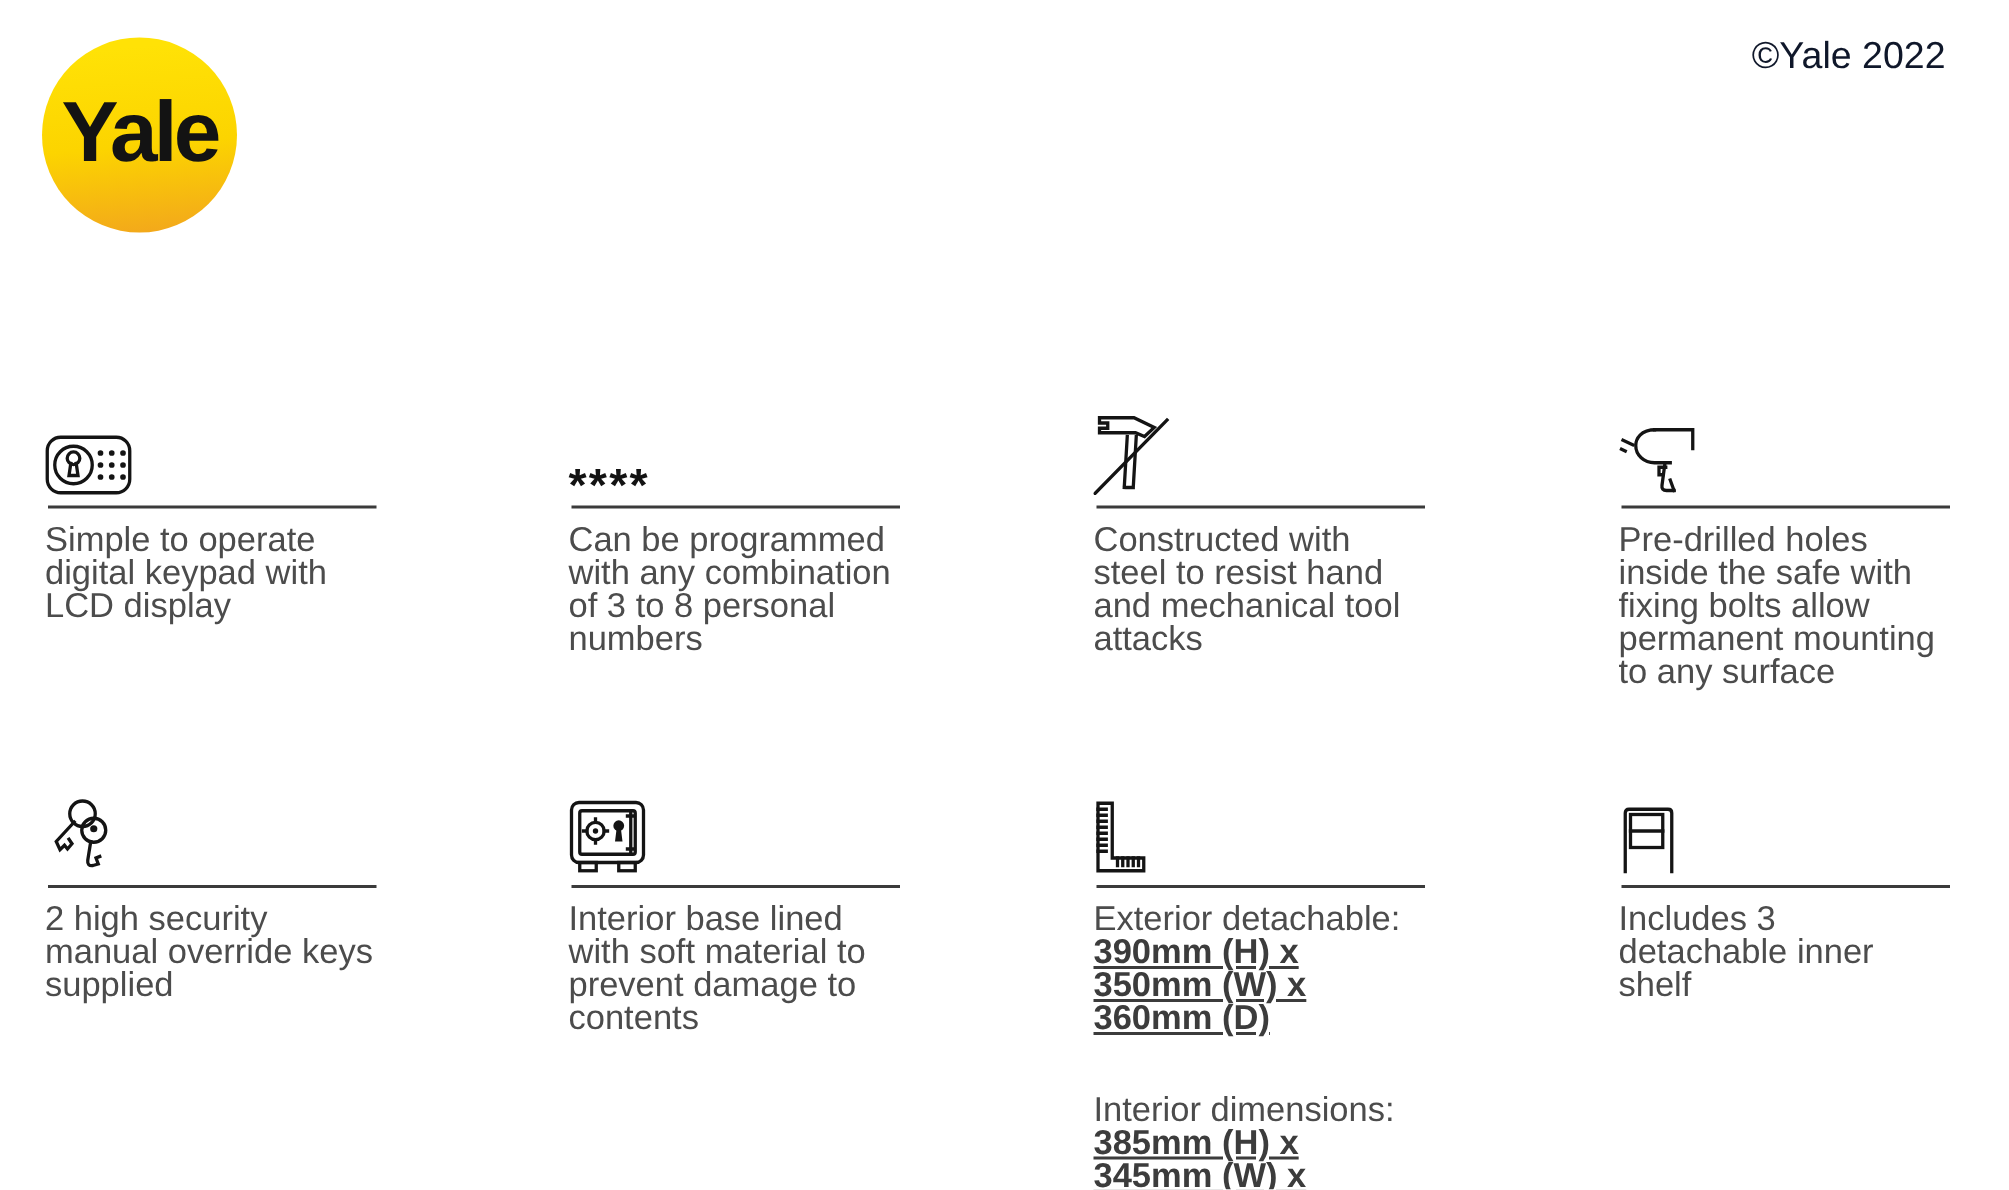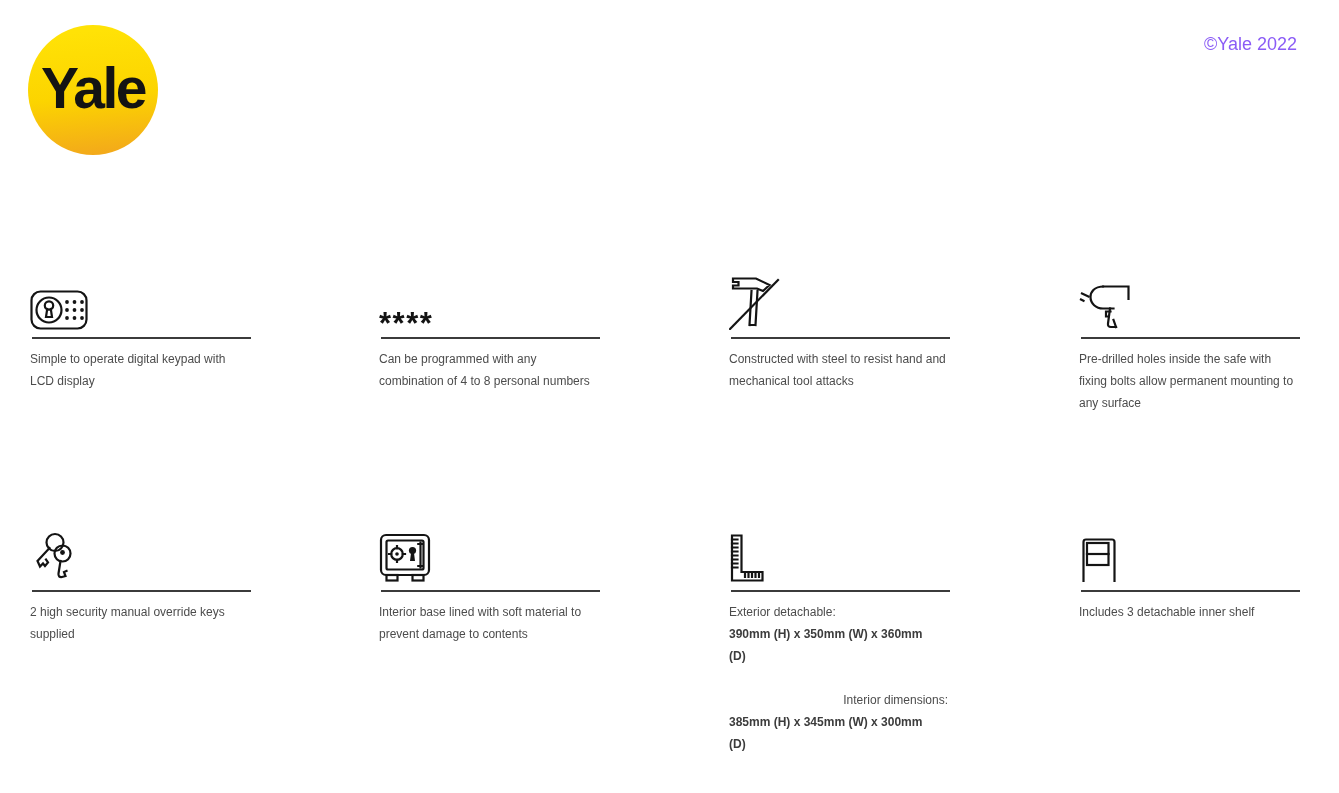--- a/index.html
+++ b/index.html
@@ -15,52 +15,52 @@
     position:absolute;left:28px;top:25px;
     width:130px;height:130px;border-radius:50%;
     background:linear-gradient(175deg,#ffe206 8%,#fcd400 55%,#f2a51d 100%);
     display:flex;align-items:center;justify-content:center;
   }
   .logo-text{
     font-size:57px;font-weight:700;color:#131313;
     letter-spacing:-2.5px;transform:translateY(-2px);
   }
   .copyright{
-    position:absolute;top:34px;right:42px;
-    font-size:18px;color:#8b5cf6;
+    position:absolute;top:23px;right:42px;
+    font-size:25px;color:#0f172a;
   }
   
   .cell{position:absolute;width:222px;}
   .row1{top:279px;}
   .row2{top:532px;}
   .col1{left:30px;}
   .col2{left:379px;}
   .col3{left:729px;}
   .col4{left:1079px;}
   .icon-area{
     height:51px;display:flex;align-items:flex-end;
   }
   .icon-area svg{display:block;}
   .divider{
     margin-top:7px;border:0;border-top:2px solid #3b3b3b;width:219px;
   }
   .desc{
     margin-top:9px;width:219px;
-    font-size:12px;line-height:22px;color:#4c4c4c;
+    font-size:23px;line-height:22px;color:#4c4c4c;
   }
   .asterisks{
     font-size:31px;font-weight:700;color:#131313;
     letter-spacing:1.5px;line-height:30px;
     transform:translateY(9px);
   }
   .dim-value{
-    font-weight:700;color:#3c3c3c;max-width:205px;
+    font-weight:700;color:#3c3c3c;max-width:205px;text-decoration:underline;
   }
   .dim-label{color:#4c4c4c;}
-  .dim-group2{margin-top:22px;text-align:right;}
+  .dim-group2{margin-top:39px;}
   .ic{stroke:#141414;fill:none;stroke-width:2.2;stroke-linecap:square;}
   .icf{fill:#141414;stroke:none;}
 </style>
 </head>
 <body>
 
 <div id="page">
 
   <div class="logo">
     <span class="logo-text">Yale</span>
@@ -87,21 +87,21 @@
     </div>
     <hr class="divider">
     <div class="desc">Simple to operate digital keypad with LCD display</div>
   </div>
 
   <div class="cell row1 col2">
     <div class="icon-area">
       <span class="asterisks">****</span>
     </div>
     <hr class="divider">
-    <div class="desc">Can be programmed with any combination of 4 to 8 personal numbers</div>
+    <div class="desc">Can be programmed with any combination of 3 to 8 personal numbers</div>
   </div>
 
   <div class="cell row1 col4">
     <div class="icon-area">
       <svg width="54" height="50" viewBox="0 0 54 50">
         <path class="ic" d="M3 13.5 L9.5 16.5" stroke-width="3"></path>
         <path class="ic" d="M2 19.5 L4.5 20.7" stroke-width="2"></path>
         <path class="ic" d="M24 6.5 H49.5 V19"></path>
         <path class="ic" d="M24 6.5 C15 6.5 11.5 12.5 11.5 17 C11.5 23.5 17 28.5 24 28.5 H34.5"></path>
         <path class="ic" d="M31 28.5 L29 43.5 Q28.5 47 32 47 H37"></path>

